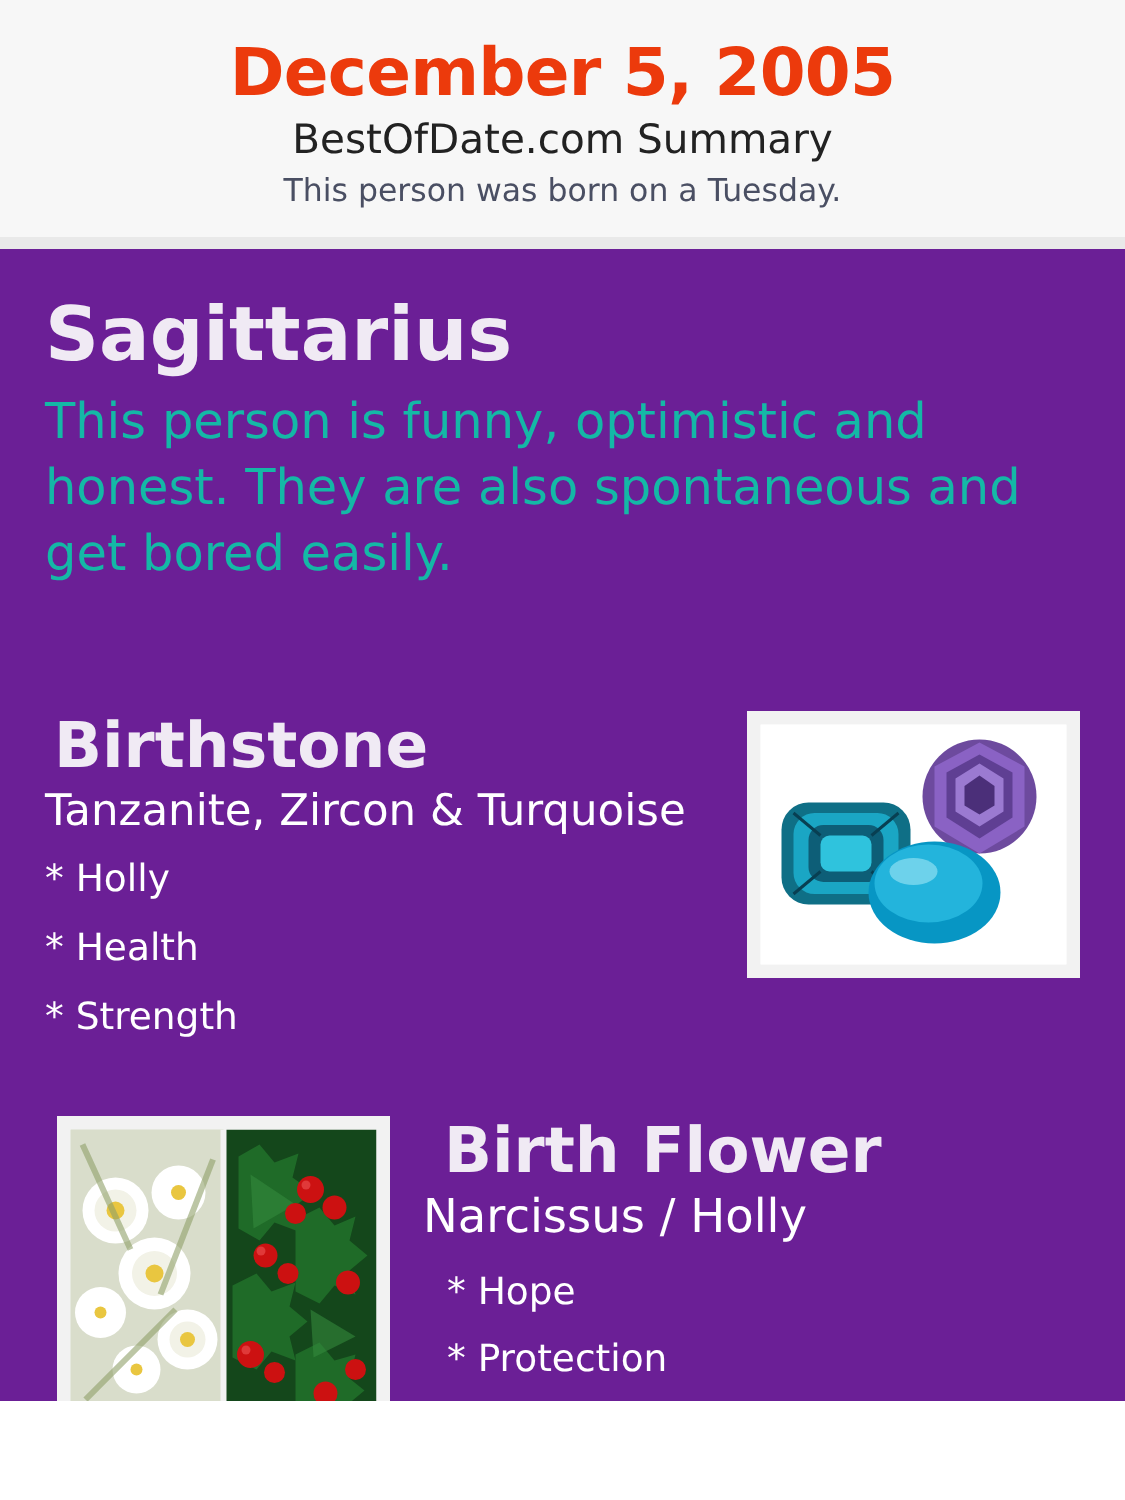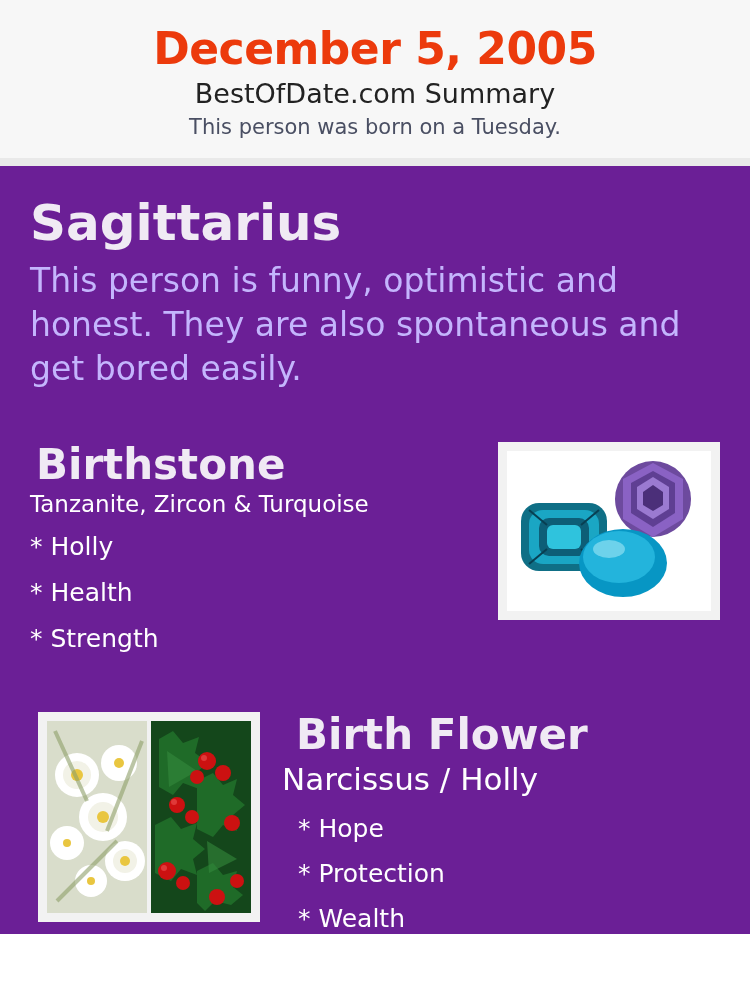--- a/index.html
+++ b/index.html
@@ -61,44 +61,44 @@
 
   .sign-title {
     font-size: 50px;
     font-weight: bold;
     color: #f0eaf4;
     line-height: 1.1;
     margin: 6px 0 8px 2px;
   }
   .sign-desc {
     font-size: 33px;
-    color: #c4b5fd;
+    color: #14b8a6;
     line-height: 1.33;
     margin: 0 0 0 2px;
     max-width: 700px;
   }
 
   
   .stone-block {
-    margin-top: 52px;
+    margin-top: 84px;
     position: relative;
     min-height: 230px;
   }
   .stone-text {
     width: 440px;
   }
   .section-title {
     font-size: 42px;
     font-weight: bold;
     color: #f0eaf4;
     line-height: 1.1;
     margin: 0 0 2px 8px;
   }
   .section-sub {
-    font-size: 23px;
+    font-size: 29px;
     color: #ffffff;
     margin: 0 0 16px 2px;
     line-height: 1.2;
   }
   .bullets {
     list-style: none;
     margin: 0;
     padding: 0;
   }
   .bullets li {

